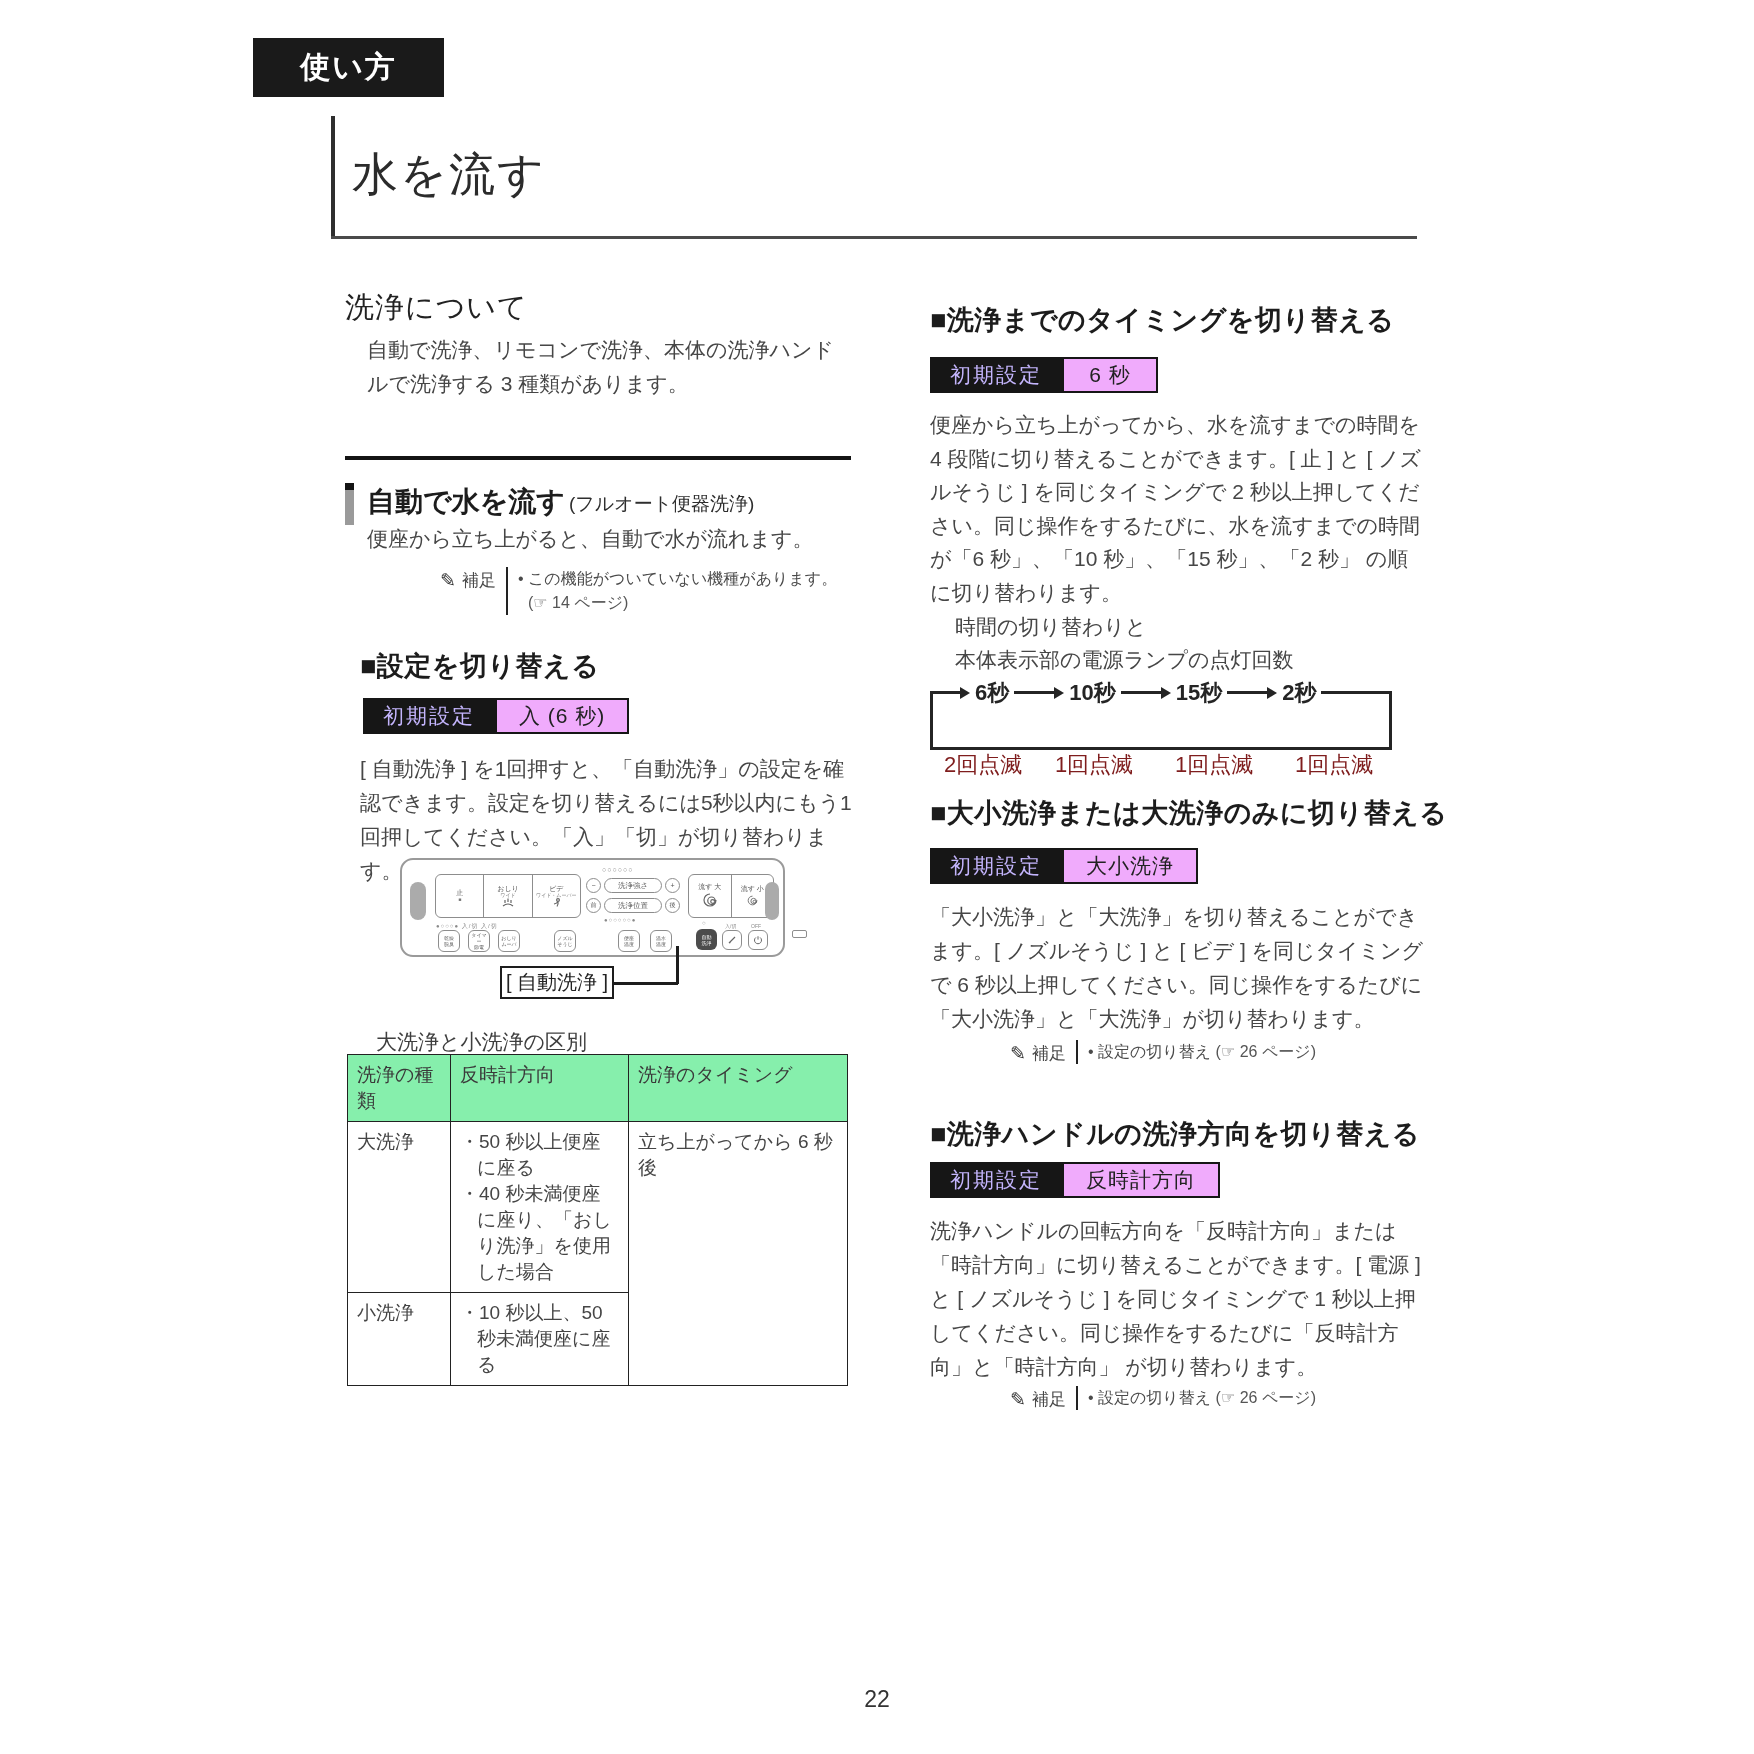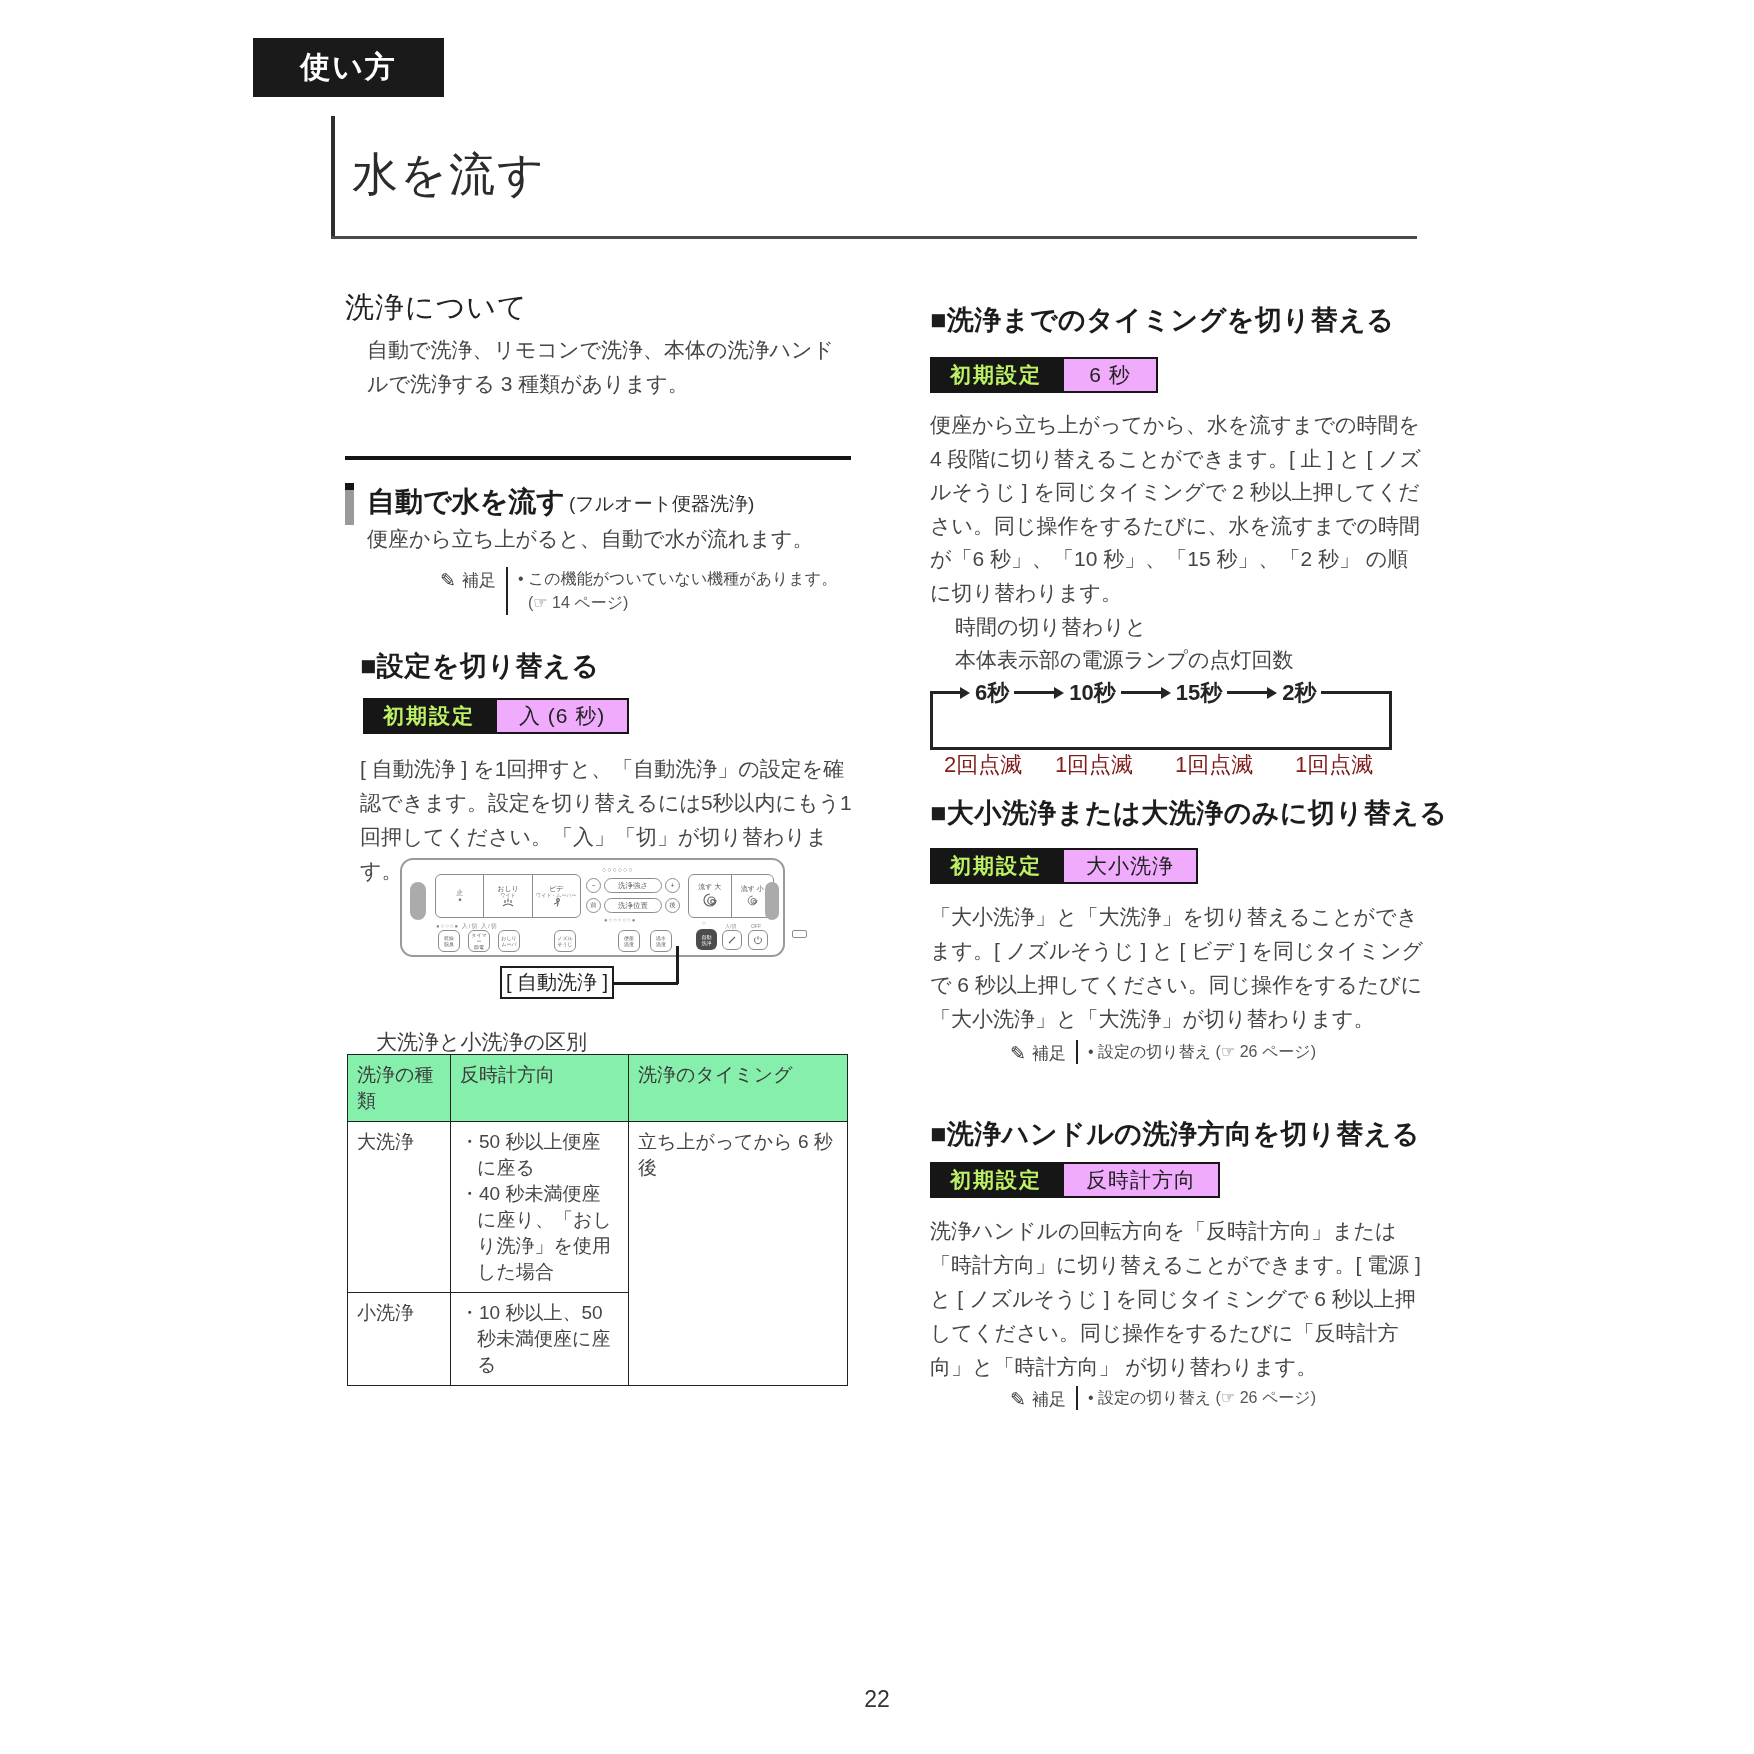--- a/index.html
+++ b/index.html
@@ -37,21 +37,21 @@
   .note { display:flex; align-items:flex-start; font-size:16px; color:#4a4a4a; }
   .note-head { display:flex; align-items:center; margin-right:10px; white-space:nowrap;
                padding-top:2px; }
   .note-head .pencil { font-size:19px; margin-right:6px; color:#333; }
   .note-head .lbl { font-size:17px; }
   .note-body { border-left:2.5px solid #222; padding-left:10px; line-height:24px; }
   .note-ref { color:#555; }
 
   
   .badge-row { display:flex; align-items:stretch; height:36px; }
-  .badge-label { background:#161616; color:#bef264; font-size:21px; font-weight:700;
+  .badge-label { background:#161616; color:#c4b5fd; font-size:21px; font-weight:400;
                  display:flex; align-items:center; padding:4px 20px; letter-spacing:2px; }
   .badge-value { border:2.5px solid #161616; background:#f0abfc; color:#222; font-size:21px;
                  display:flex; align-items:center; justify-content:center; padding:0 22px;
                  min-width:96px; letter-spacing:1px; }
 
   
   .remote { left:400px; top:858px; width:385px; height:99px; border:2px solid #9a9a9a;
             border-radius:13px; background:#fff; }
   .remote .pill { position:absolute; background:#ababab; border-radius:8px; }
   .r-grp { position:absolute; border:1.5px solid #8d8d8d; border-radius:6px; display:flex; }
@@ -338,21 +338,21 @@
       <span>• 設定の切り替え</span>
       <span class="note-ref">(☞ 26 ページ)</span>
     </span>
   </div>
 
   <div class="abs h-square" style="left:930px; top:1116px;">■洗浄ハンドルの洗浄方向を切り替える</div>
   <div class="abs badge-row" style="left:930px; top:1162px;">
     <span class="badge-label">初期設定</span>
     <span class="badge-value">反時計方向</span>
   </div>
-  <div class="abs body-text" style="left:930px; top:1214px; width:496px;">洗浄ハンドルの回転方向を「反時計方向」または「時計方向」に切り替えることができます。[ 電源 ] と [ ノズルそうじ ] を同じタイミングで 6 秒以上押してください。同じ操作をするたびに「反時計方向」と「時計方向」 が切り替わります。</div>
+  <div class="abs body-text" style="left:930px; top:1214px; width:496px;">洗浄ハンドルの回転方向を「反時計方向」または「時計方向」に切り替えることができます。[ 電源 ] と [ ノズルそうじ ] を同じタイミングで 1 秒以上押してください。同じ操作をするたびに「反時計方向」と「時計方向」 が切り替わります。</div>
 
   <div class="abs note" style="left:1010px; top:1386px;">
     <span class="note-head">
       <span class="pencil">✎</span>
       <span class="lbl">補足</span>
     </span>
     <span class="note-body">
       <span>• 設定の切り替え</span>
       <span class="note-ref">(☞ 26 ページ)</span>
     </span>

